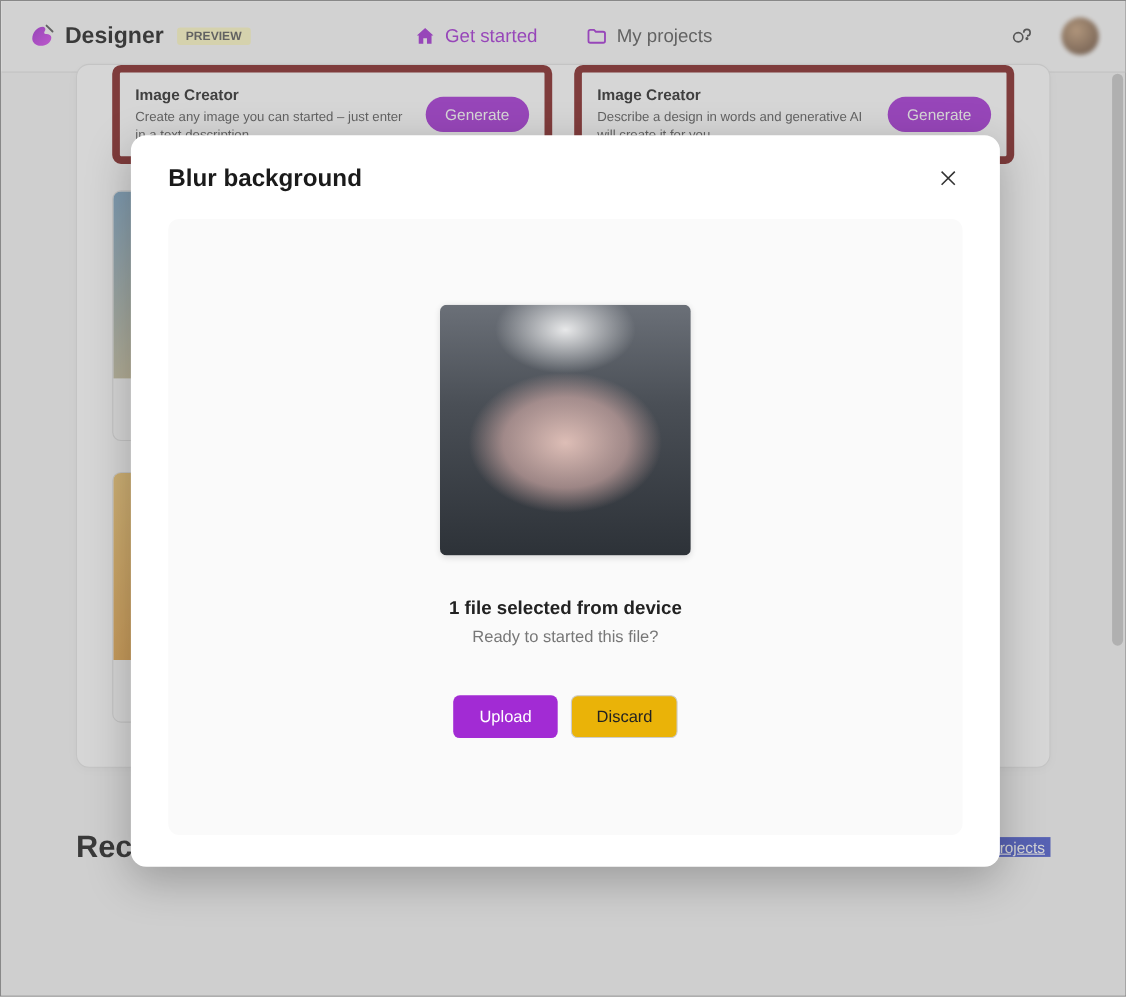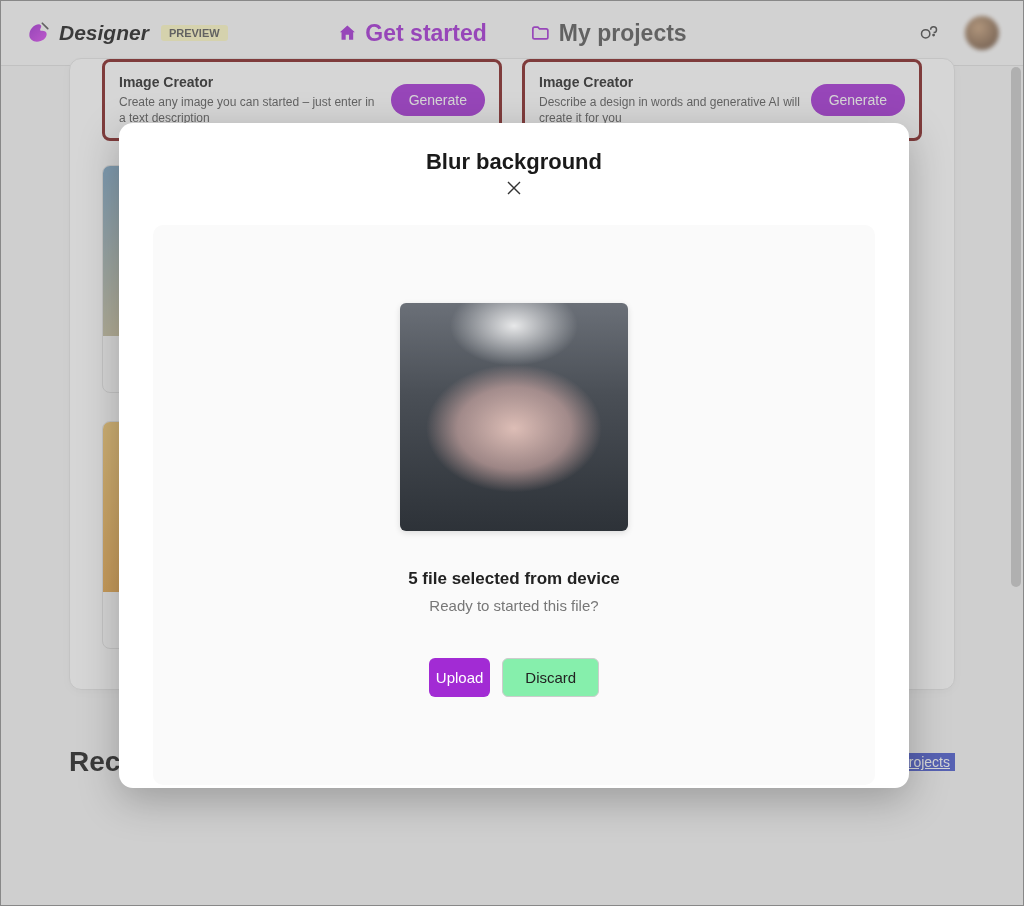--- a/index.html
+++ b/index.html
@@ -23,21 +23,21 @@
     padding: 0 24px;
   }
   .brand {
     display: flex;
     align-items: center;
     gap: 8px;
   }
   .brand-logo {
     width: 26px; height: 26px;
   }
-  .brand-name { font-weight: 700; font-size: 21px; color: #1a1a1a; font-style: italic; }
+  .brand-name { font-weight: 700; font-size: 21px; color: #1a1a1a; }
   .preview-badge {
     background: #fef9c3;
     color: #555;
     font-size: 11px;
     font-weight: 600;
     padding: 2px 8px;
     border-radius: 3px;
     margin-left: 4px;
   }
   .nav {
@@ -46,22 +46,22 @@
     margin-left: auto;
     margin-right: auto;
     position: absolute;
     left: 50%;
     transform: translateX(-50%);
   }
   .nav-item {
     display: flex;
     align-items: center;
     gap: 8px;
-    font-size: 23px;
-    font-weight: 700;
+    font-size: 17px;
+    font-weight: 400;
     cursor: pointer;
     justify-content: flex-end;
   }
   .nav-item.active { color: #a22bd4; }
   .nav-item.inactive { color: #555; }
   .nav-icon { width: 20px; height: 20px; }
   .header-right {
     margin-left: auto;
     display: flex;
     align-items: center;
@@ -88,21 +88,21 @@
     margin-top: -8px;
     padding: 0 32px 40px;
   }
   .cards-row {
     display: flex;
     gap: 20px;
     padding-top: 0;
   }
   .tool-card {
     flex: 1;
-    border: 3px solid #7f1d1d;
+    border: 7px solid #7f1d1d;
     border-radius: 8px;
     padding: 12px 14px;
     display: flex;
     align-items: center;
     gap: 10px;
     background: #fff;
   }
   .tool-card .text { flex: 1; }
   .tool-title { font-weight: 600; font-size: 14px; color: #222; margin-bottom: 4px; }
   .tool-desc { font-size: 12px; color: #555; line-height: 1.35; }
@@ -181,21 +181,20 @@
     background: #fff;
     border-radius: 14px;
     box-shadow: 0 12px 40px rgba(0,0,0,0.25);
     padding: 26px 34px 34px;
     z-index: 20;
   }
   .modal-header {
     display: flex;
     justify-content: space-between;
     align-items: center;
-    flex-direction: column;
   }
   .modal-title {
     font-size: 22px;
     font-weight: 600;
     color: #1a1a1a;
   }
   .close-btn {
     width: 26px; height: 26px;
     color: #333;
     cursor: pointer;
@@ -237,27 +236,27 @@
   }
   .modal-actions {
     display: flex;
     gap: 12px;
   }
   .upload-btn {
     background: #a22bd4;
     color: #fff;
     border: none;
     border-radius: 6px;
-    padding: 10px 7px;
+    padding: 10px 24px;
     font-size: 15px;
     font-weight: 500;
     cursor: pointer;
   }
   .discard-btn {
-    background: #86efac;
+    background: #eab308;
     color: #222;
     border: 1px solid #ccc;
     border-radius: 6px;
     padding: 10px 22px;
     font-size: 15px;
     font-weight: 500;
     cursor: pointer;
   }
 
   .scrollbar {
@@ -362,20 +361,20 @@
   <div class="modal-header">
     <div class="modal-title">Blur background</div>
     <button class="close-btn">
       <svg width="16" height="16" viewBox="0 0 16 16" stroke="currentColor" stroke-width="1.4" fill="none">
         <path d="M2 2l12 12M14 2L2 14"></path>
       </svg>
     </button>
   </div>
   <div class="modal-inner">
     <div class="preview-image"></div>
-    <div class="selected-text">5 file selected from device</div>
+    <div class="selected-text">1 file selected from device</div>
     <div class="ready-text">Ready to started this file?</div>
     <div class="modal-actions">
       <button class="upload-btn">Upload</button>
       <button class="discard-btn">Discard</button>
     </div>
   </div>
 </div>
 
 </body></html>

